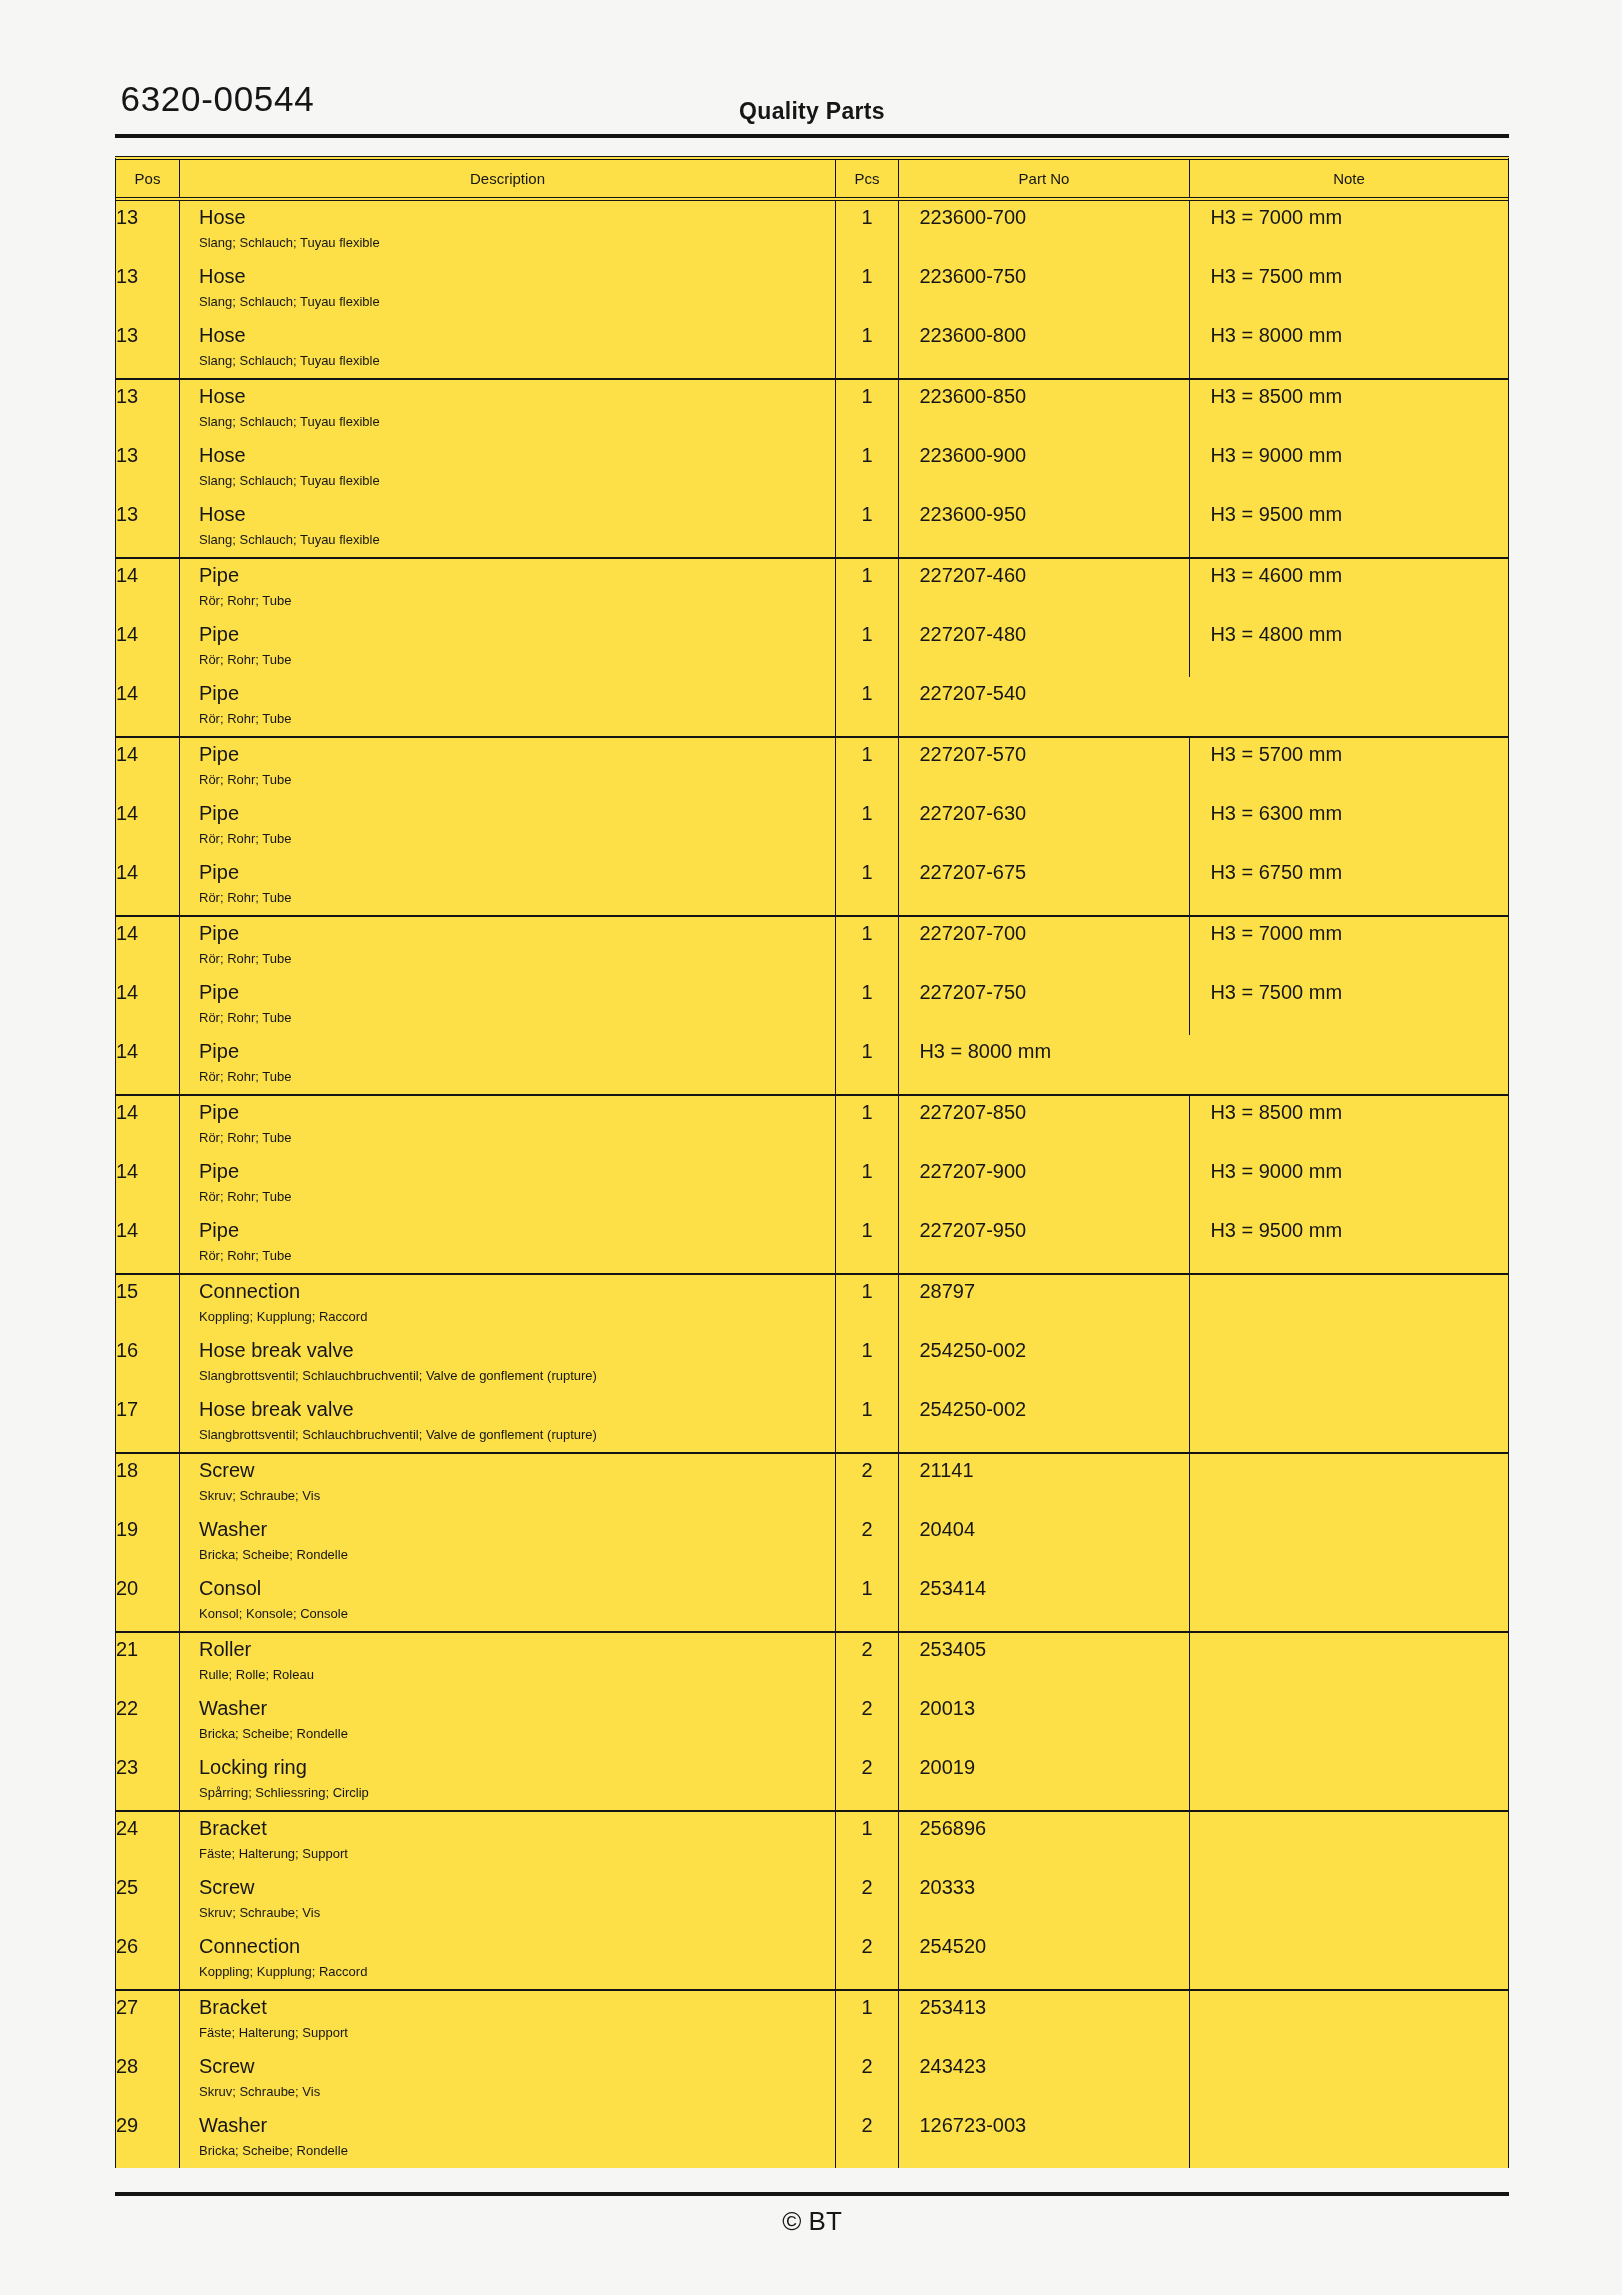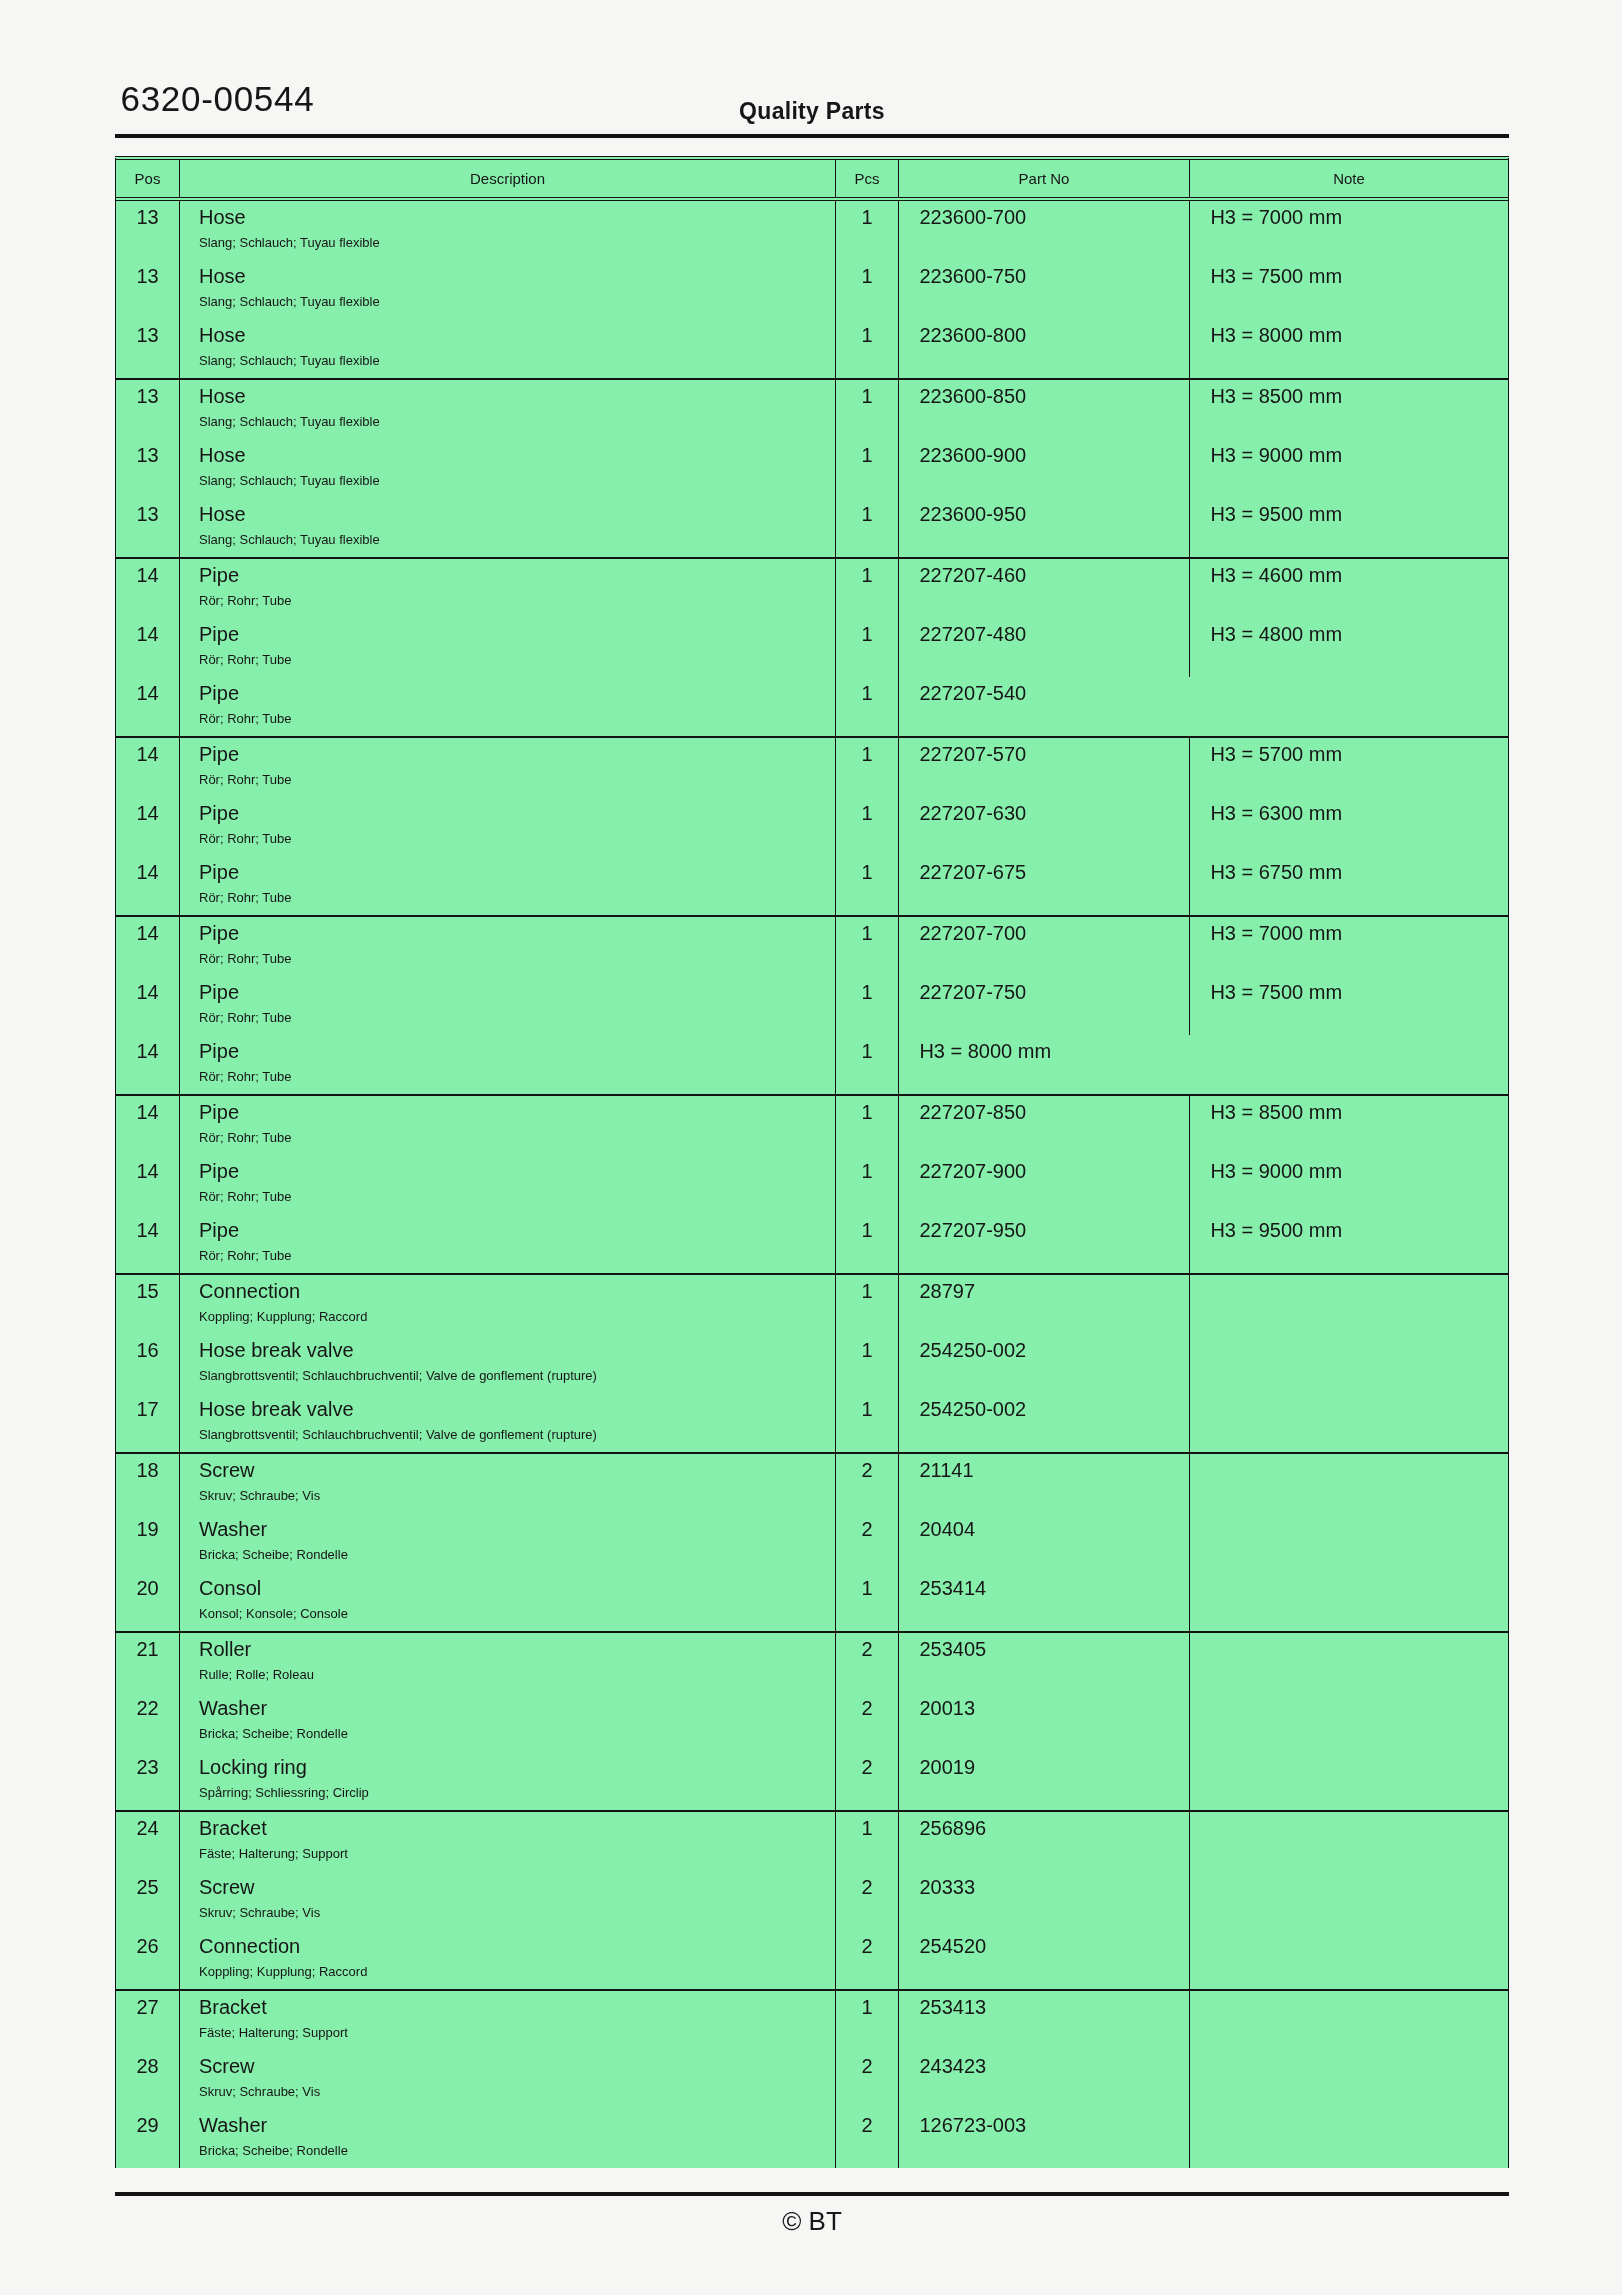--- a/index.html
+++ b/index.html
@@ -25,37 +25,37 @@
     transform: translateX(-50%);
     font-size: 23px; font-weight: 700; letter-spacing: 0.3px;
   }
   .rule { height: 4.1px; background: #141414; }
   
   .ptable {
     margin-top: 17.7px;
     border-left: 1.4px solid #141414;
     border-right: 1.4px solid #141414;
     border-top: 4.8px double #141414;
-    background: #86efac;
+    background: #fde047;
   }
   .trow {
     display: grid;
     grid-template-columns: 63px 656px 63px 291px 1fr;
   }
   .thead { height: 41px; border-bottom: 4.1px double #141414; }
   .thead .cell {
     display: flex; align-items: center; justify-content: center;
     font-size: 15px; font-weight: 400;
   }
   .cell { min-width: 0; }
   .c-desc, .c-pcs, .c-part, .c-note { border-left: 1.4px solid #141414; }
   .group + .group { border-top: 2px solid #141414; }
   .item { height: 59px; }
   .item .c-pos {
-    text-align: center; font-size: 20px; padding-top: 5.5px;
+    text-align: left; font-size: 20px; padding-top: 5.5px;
   }
   .item .c-pcs {
     text-align: center; font-size: 20px; padding-top: 5.5px;
   }
   .item .c-desc { padding: 5.5px 6.8px 0 19px; }
   .item .c-part { padding: 5.5px 6.8px 0 20.4px; font-size: 20px; }
   .item .c-note { padding: 5.5px 6.8px 0 20.4px; font-size: 20px; }
   .item-name { font-size: 20px; line-height: 22px; }
   .item-desc { font-size: 13px; line-height: 15px; margin-top: 6.8px; }
   

